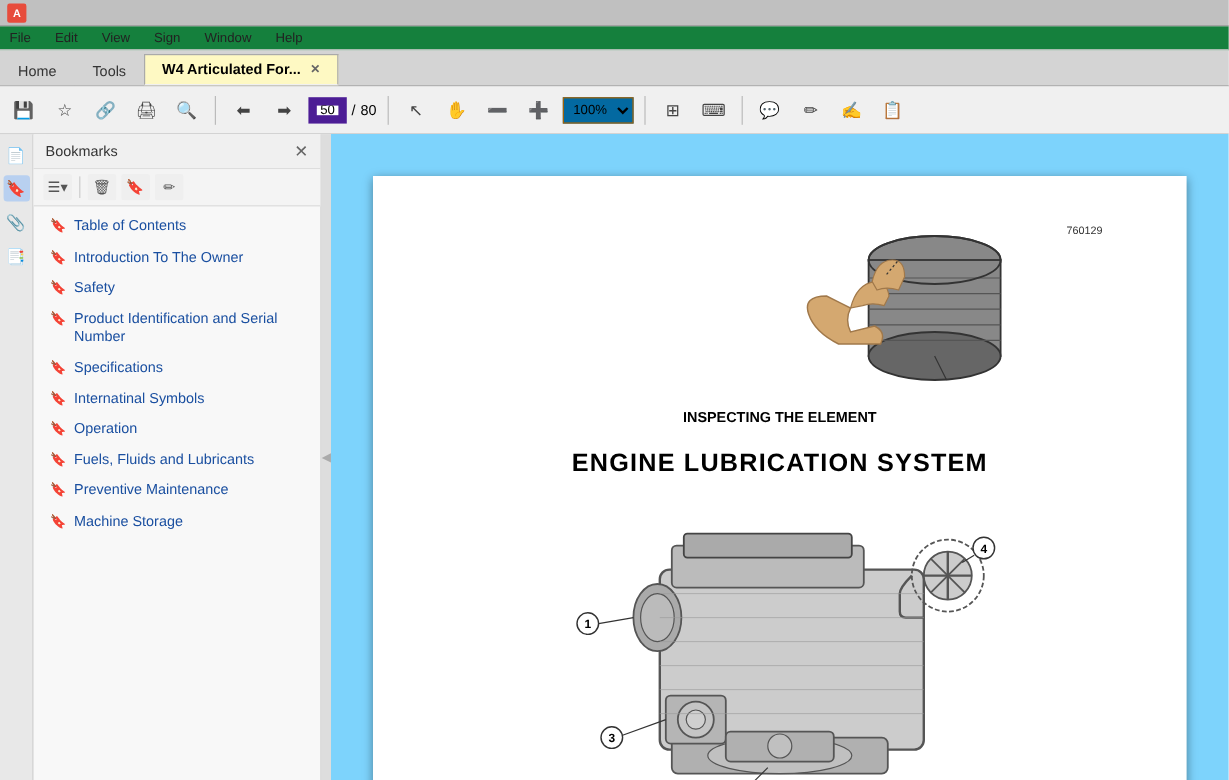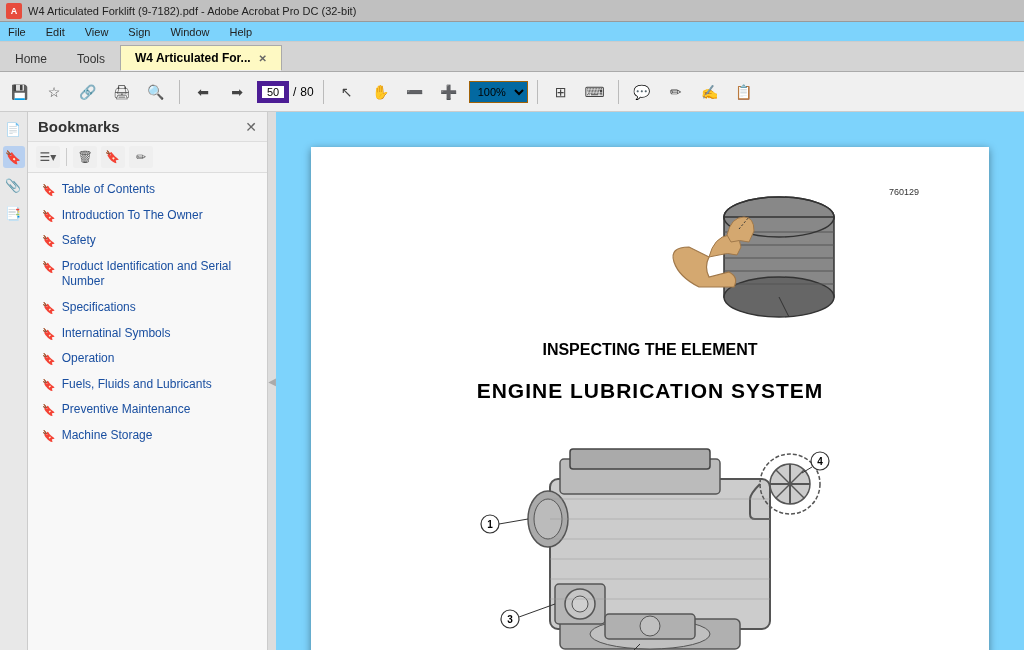--- a/index.html
+++ b/index.html
@@ -13,21 +13,21 @@
       align-items: center;
       padding: 0 6px;
       font-size: 11px;
       border-bottom: 1px solid #999;
     }
     .title-bar-icon { width: 16px; height: 16px; background: #e74c3c; border-radius: 2px; margin-right: 6px; display: flex; align-items: center; justify-content: center; color: white; font-size: 9px; font-weight: bold; }
     .title-bar-text { flex: 1; color: #222; font-size: 11px; }
 
     
     .menu-bar {
-      background: #7dd3fc;
+      background: #15803d;
       height: 20px;
       display: flex;
       align-items: center;
       padding: 0 4px;
       border-bottom: 1px solid #ccc;
       gap: 12px;
     }
     .menu-item { font-size: 11px; color: #222; cursor: pointer; padding: 0 4px; }
 
     
@@ -77,21 +77,21 @@
       display: flex; align-items: center; justify-content: center;
       background: transparent;
       border: 1px solid transparent;
       border-radius: 3px;
       cursor: pointer;
       font-size: 14px;
       color: #444;
     }
     .separator { width: 1px; height: 24px; background: #bbb; margin: 0 3px; }
     .page-input-area { display: flex; align-items: center; gap: 4px; font-size: 12px; }
-    .page-input { width: 32px; height: 22px; text-align: center; border: 5px solid #4c1d95; background: white; font-size: 11px; }
+    .page-input { width: 32px; height: 22px; text-align: center; border: 7px solid #4c1d95; background: white; font-size: 11px; }
     .zoom-select { height: 22px; border: 1px solid #a16207; background: #0369a1; font-size: 11px; padding: 0 4px; }
 
     
     .main-area {
       display: flex;
       height: calc(650px - 22px - 20px - 30px - 40px);
     }
 
     
     .side-icons {
@@ -123,21 +123,21 @@
       flex-direction: column;
     }
     .bookmarks-header {
       display: flex;
       align-items: center;
       justify-content: space-between;
       padding: 6px 10px;
       border-bottom: 1px solid #ddd;
       background: #f0f0f0;
     }
-    .bookmarks-title { font-size: 15px; font-weight: bold; color: #333; }
+    .bookmarks-title { font-size: 12px; font-weight: normal; color: #333; }
     .bookmarks-close { font-size: 14px; color: #666; cursor: pointer; }
     .bookmarks-toolbar {
       display: flex;
       align-items: center;
       padding: 4px 8px;
       gap: 4px;
       border-bottom: 1px solid #ddd;
       background: #f4f4f4;
     }
     .bm-tool-btn {
@@ -225,21 +225,20 @@
     
     svg { display: block; }
   </style>
 </head>
 <body>
 
 <div class="title-bar">
   <div class="title-bar-icon">
     <span>A</span>
   </div>
-  <span class="title-bar-text">W4 Articulated Forklift (9-7182).pdf - Adobe Acrobat Pro DC (32-bit)</span>
 </div>
 
 <div class="menu-bar">
   <span class="menu-item">File</span>
   <span class="menu-item">Edit</span>
   <span class="menu-item">View</span>
   <span class="menu-item">Sign</span>
   <span class="menu-item">Window</span>
   <span class="menu-item">Help</span>
 </div>
@@ -383,21 +382,21 @@
               <path d="M50,100 Q30,90 25,75 Q20,60 40,60 L60,70 Q55,80 60,90 L80,85 Q90,90 85,100 Z" fill="#d4a870" stroke="#a0784a" stroke-width="1.2"></path>
               <path d="M60,70 Q65,50 80,48 Q90,47 92,60 L88,68 Q78,65 70,68 Z" fill="#d4a870" stroke="#a0784a" stroke-width="1"></path>
               <path d="M78,48 Q82,30 95,30 Q105,30 105,44 L100,55 Q90,52 82,55 Z" fill="#d4a870" stroke="#a0784a" stroke-width="1"></path>
 
               <line x1="90" y1="42" x2="100" y2="30" stroke="#333" stroke-width="1" stroke-dasharray="2,2"></line>
               <line x1="130" y1="110" x2="140" y2="130" stroke="#333" stroke-width="1"></line>
             </svg>
             <span style="font-size:9px; color:#333; position:absolute; right:-50px; top:0;">760129</span>
           </div>
           <div style="width:100%; text-align:center; margin-top:4px;">
-            <span style="font-size:16px; font-weight:bold;">INSPECTING THE ELEMENT</span>
+            <span style="font-size:12px; font-weight:bold;">INSPECTING THE ELEMENT</span>
           </div>
         </div>
 
         <div class="engine-section">
           <div>
             <strong style="font-size:21px; letter-spacing:1px;">ENGINE LUBRICATION SYSTEM</strong>
           </div>
 
           <div style="position:relative; width:400px; height:280px;">
             <svg width="400" height="260" viewBox="0 0 400 260">

